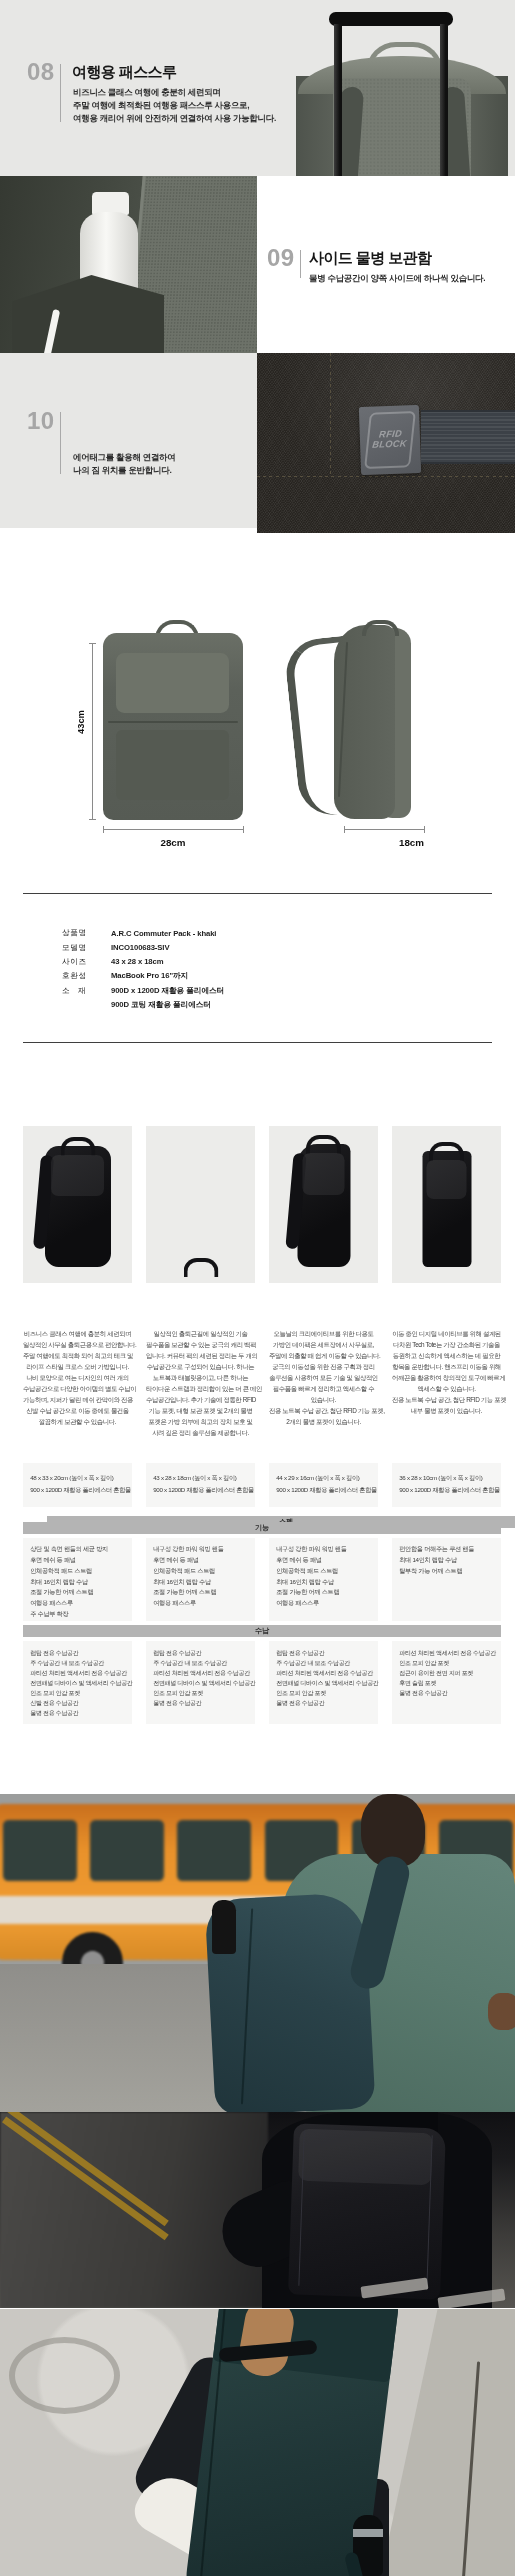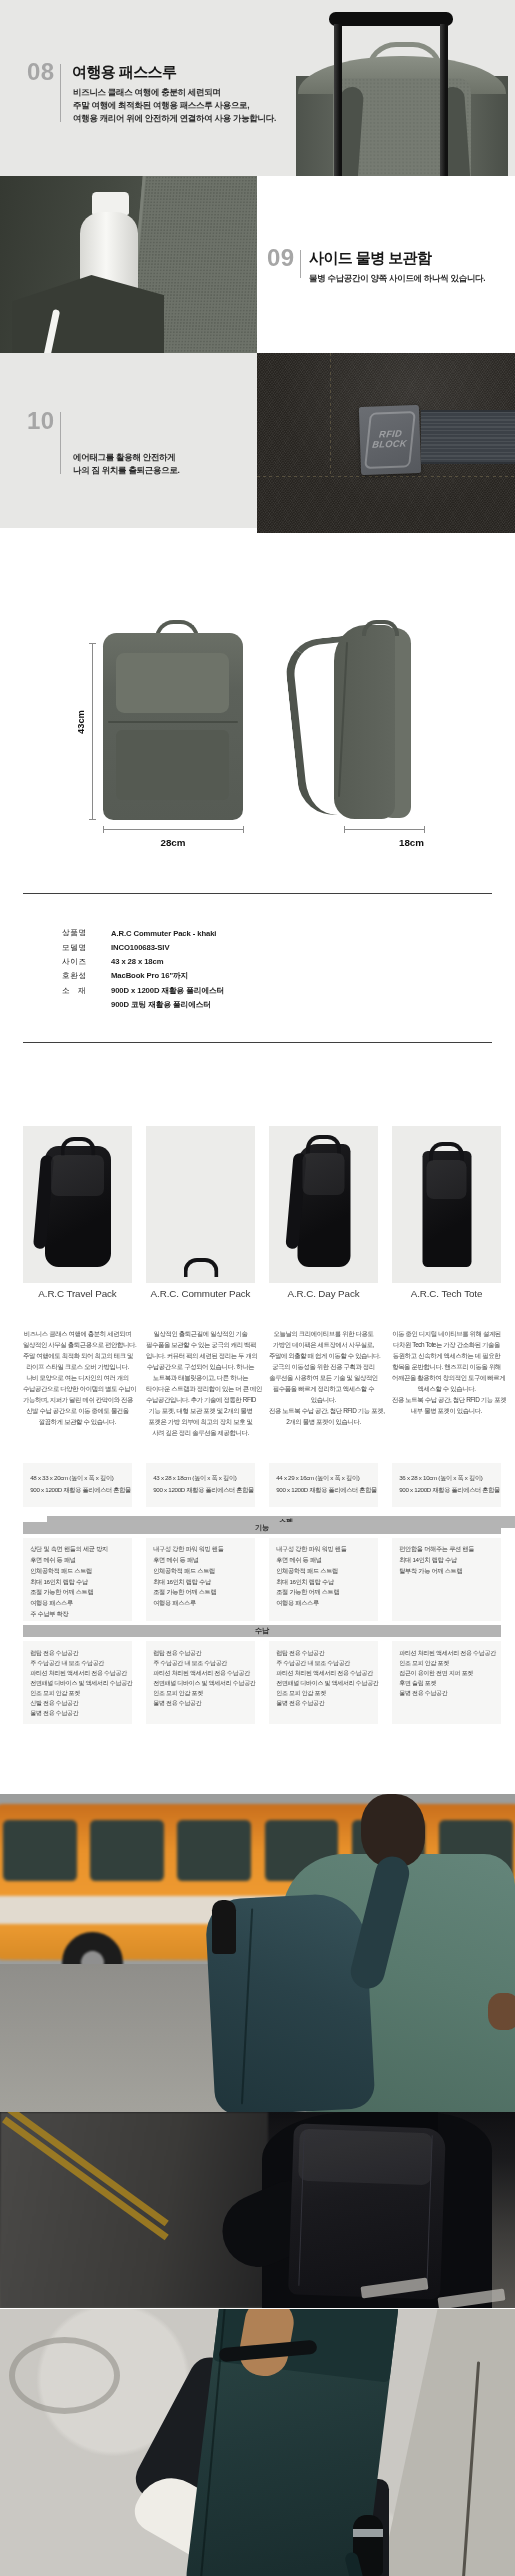--- a/index.html
+++ b/index.html
@@ -205,22 +205,22 @@
   <div class="fbody" style="left:309px;top:272px;">
 
   <div>물병 수납공간이 양쪽 사이드에 하나씩 있습니다.</div>
     </div>
 
   <section class="sec10">
     <div class="fnum" style="left:27px;top:56px;">10</div>
     <div class="fdiv" style="left:60px;top:59px;height:62px;"></div>
     <div class="fbody" style="left:73px;top:98px;">
 
-    <div>에어태그를 활용해 안전하게</div>
-        <div>나의 짐 위치를 출퇴근용으로.</div>
+    <div>에어태그를 활용해 연결하여</div>
+        <div>나의 짐 위치를 운반합니다.</div>
       </div>
   </section>
   <div class="s10photo">
     <div class="seamv"></div>
     <div class="seamh"></div>
     <div class="rfidtag">
       <div class="rfidem">
         <span>RFID</span>
         <span>BLOCK</span>
       </div>
@@ -296,27 +296,20 @@
       <div class="cimgbox" data-art="day-pack-photo">
         <span class="bag">
           <span class="bagstrap"></span>
         </span>
       </div>
       <div class="cimgbox" data-art="tech-tote-photo">
         <span class="bag"></span>
       </div>
     </div>
 
-  <div class="cmprow" style="top:1287px;">
-
-  <div class="ctitle">A.R.C Travel Pack</div>
-      <div class="ctitle">A.R.C. Commuter Pack</div>
-      <div class="ctitle">A.R.C. Day Pack</div>
-      <div class="ctitle">A.R.C. Tech Tote</div>
-    </div>
 
   <div class="cmprow" style="top:1328px;">
 
   <div class="cdesc">
 
       <div>비즈니스 클래스 여행에 충분히 세련되며</div>
         <div>일상적인 사무실 출퇴근용으로 편안합니다.</div>
         <div>주말 여행에도 최적화 되어 최고의 테크 및</div>
         <div>라이프 스타일 크로스 오버 가방입니다.</div>
         <div>나비 모양으로 여는 디자인의 여러 개의</div>

